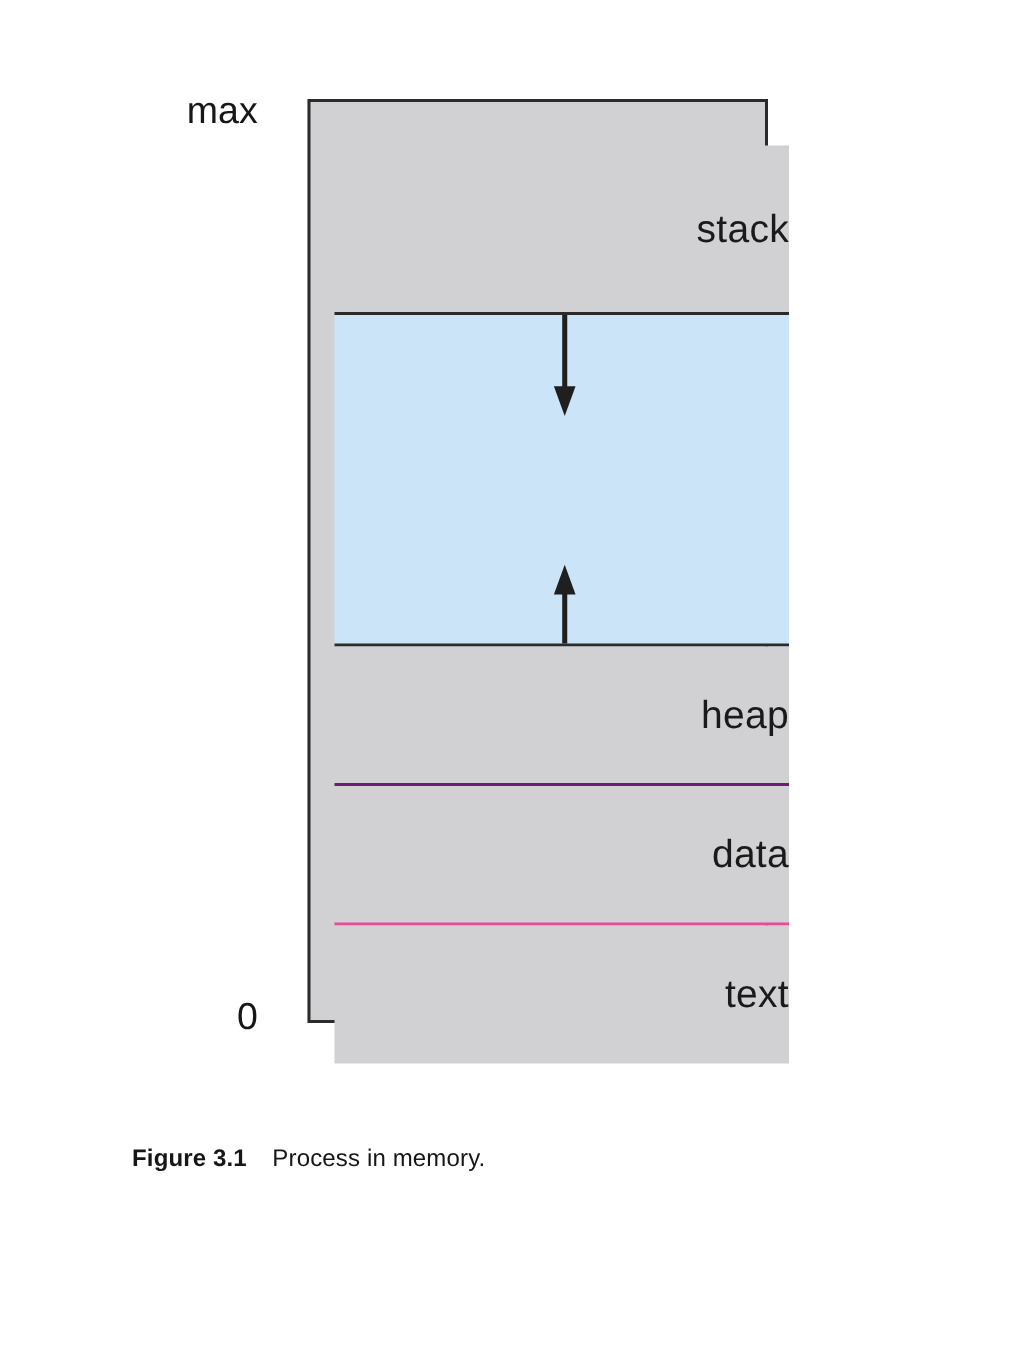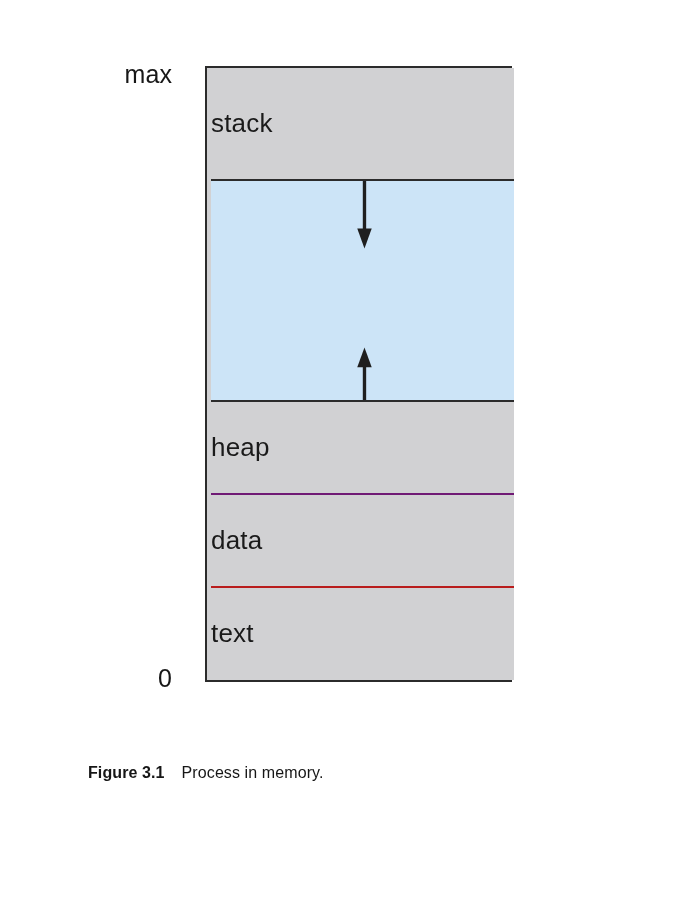--- a/index.html
+++ b/index.html
@@ -48,26 +48,27 @@
     top: 66px;
     width: 307px;
     height: 616px;
     box-sizing: border-box;
     border: 2px solid #2b2b2b;
     background: #d1d1d3;
   }
 
   .mem-segment {
     position: absolute;
-    left: 4px;
+    left: 16px;
     width: 100%;
     box-sizing: border-box;
     display: flex;
     align-items: center;
-    justify-content: flex-start;
+    justify-content: flex-end;
+    margin-top: 29px;
   }
   .mem-segment .seg-label {
     font-size: 26px;
     line-height: 30px;
     letter-spacing: 0.2px;
     color: #1a1a1a;
     position: relative;
     top: -1px;
   }
 
@@ -87,21 +88,21 @@
   #segment-heap {
     top: 334px;
     height: 93px;
     background: #d1d1d3;
     border-bottom: 2px solid #701a75;
   }
   #segment-data {
     top: 427px;
     height: 93px;
     background: #d1d1d3;
-    border-bottom: 2px solid #b91c1c;
+    border-bottom: 2px solid #ec4899;
   }
   #segment-text {
     top: 520px;
     height: 92px;
     background: #d1d1d3;
   }
 
   
   .growth-arrow {
     position: absolute;

